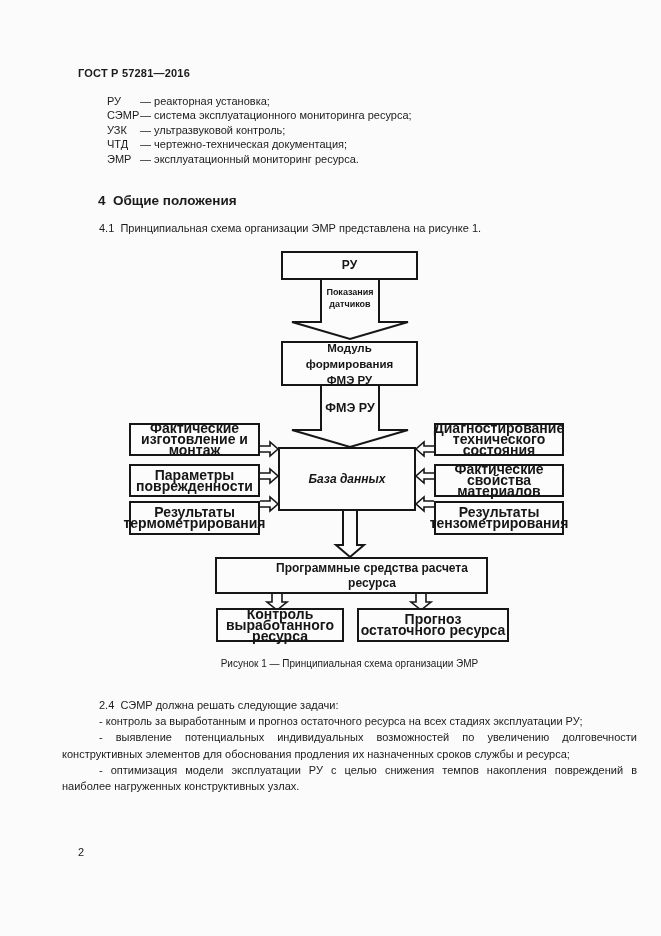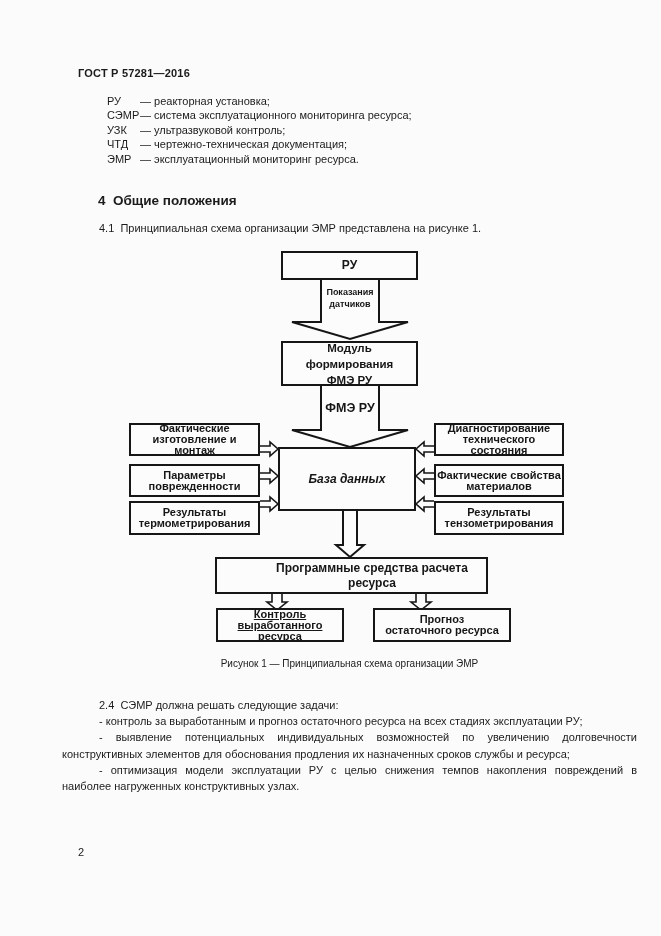--- a/index.html
+++ b/index.html
@@ -39,21 +39,21 @@
   .arrows .sm{stroke-width:1.6px;}
 
   .box{
     position:absolute;z-index:2;
     box-sizing:border-box;border:2px solid #161616;background:#fcfcfc;
     display:flex;align-items:center;justify-content:center;
     text-align:center;font-weight:bold;white-space:pre-line;color:#161616;
   }
   .fs-lg{font-size:12px;line-height:15px;}
   .fs-md{font-size:11.5px;line-height:16px;}
-  .fs-sm{font-size:11px;line-height:11px;}
+  .fs-sm{font-size:14px;line-height:11px;}
 
   .albl{
     position:absolute;z-index:3;text-align:center;font-weight:bold;color:#161616;
     white-space:pre-line;
   }
   .albl.sensors{left:310px;top:287px;width:80px;font-size:9px;line-height:11.5px;}
   .albl.fme{left:300px;top:401px;width:100px;font-size:12.5px;line-height:14px;}
 
   .caption{
     position:absolute;left:62px;top:658px;width:575px;
@@ -131,23 +131,23 @@
 
   <div class="box fs-sm" style="left:434px;top:423px;width:130px;height:33px;text-align:center;">Диагностирование
 технического состояния</div>
   <div class="box fs-sm" style="left:434px;top:464px;width:130px;height:33px;">Фактические свойства
 материалов</div>
   <div class="box fs-sm" style="left:434px;top:501px;width:130px;height:34px;">Результаты
 тензометрирования</div>
 
   <div class="box fs-lg" style="left:215px;top:557px;width:273px;height:37px;padding-left:41px;">Программные средства расчета ресурса</div>
 
-  <div class="box fs-sm" style="left:216px;top:608px;width:128px;height:34px;text-decoration:underline;">Контроль
+  <div class="box fs-sm" style="left:216px;top:608px;width:128px;height:34px;">Контроль
 выработанного ресурса</div>
-  <div class="box fs-sm" style="left:357px;top:608px;width:138px;height:34px;margin-left:16px;">Прогноз
+  <div class="box fs-sm" style="left:357px;top:608px;width:152px;height:34px;">Прогноз
 остаточного ресурса</div>
 
   <div class="albl sensors">Показания
 датчиков</div>
   <div class="albl fme">ФМЭ РУ</div>
 
   <div class="caption">Рисунок 1 — Принципиальная схема организации ЭМР</div>
 
   <div class="p42">
     <div class="ln ind">2.4  СЭМР должна решать следующие задачи:</div>

